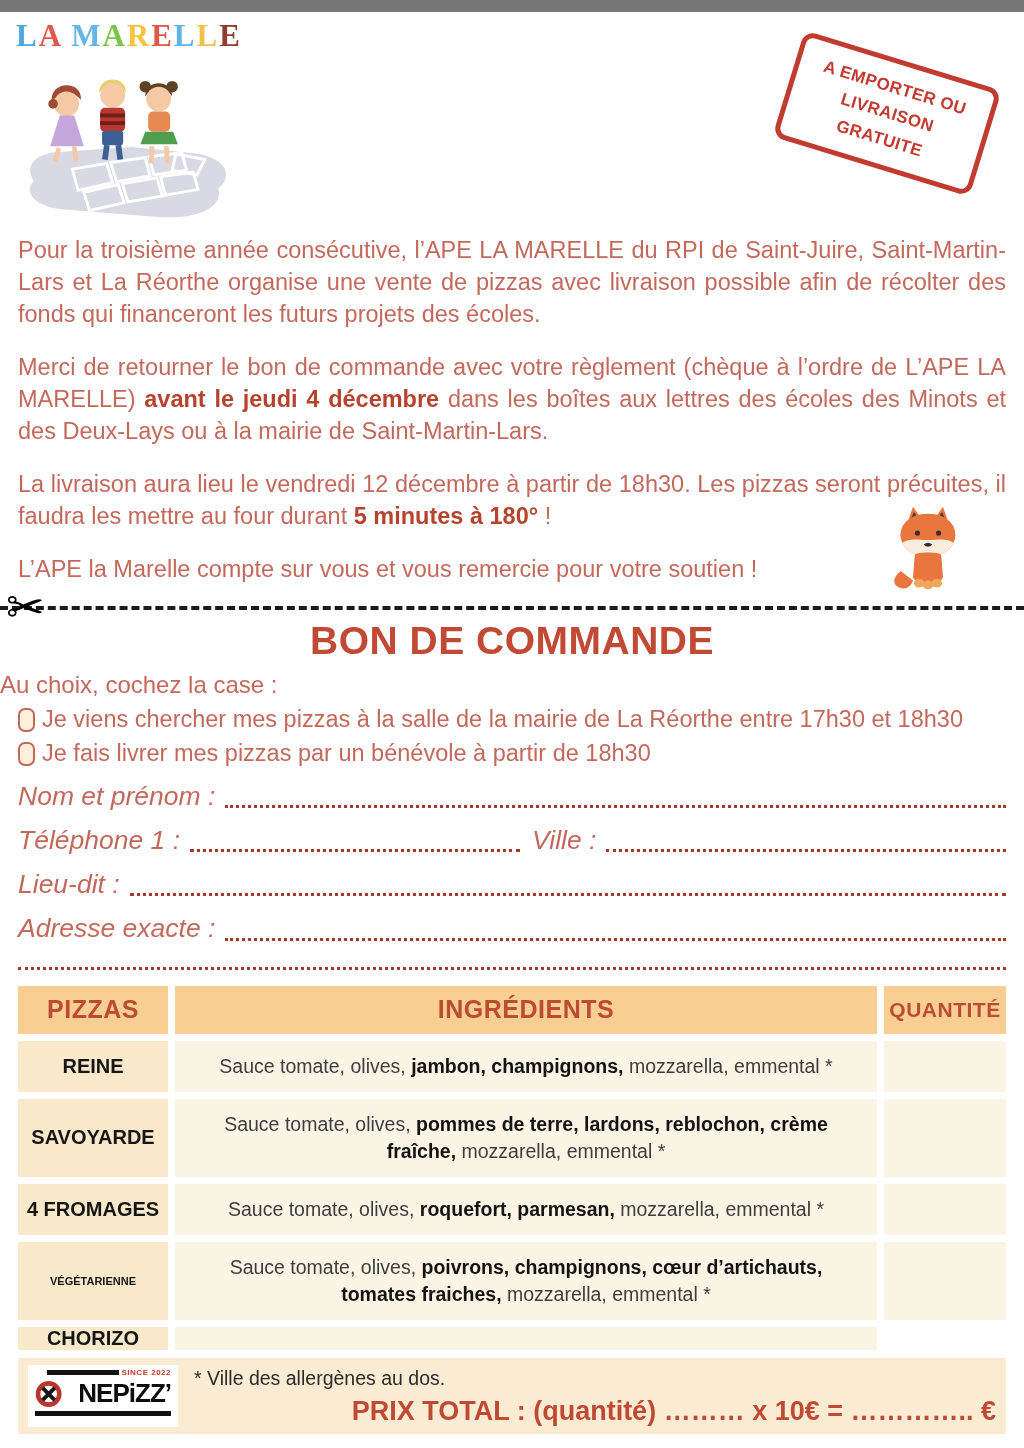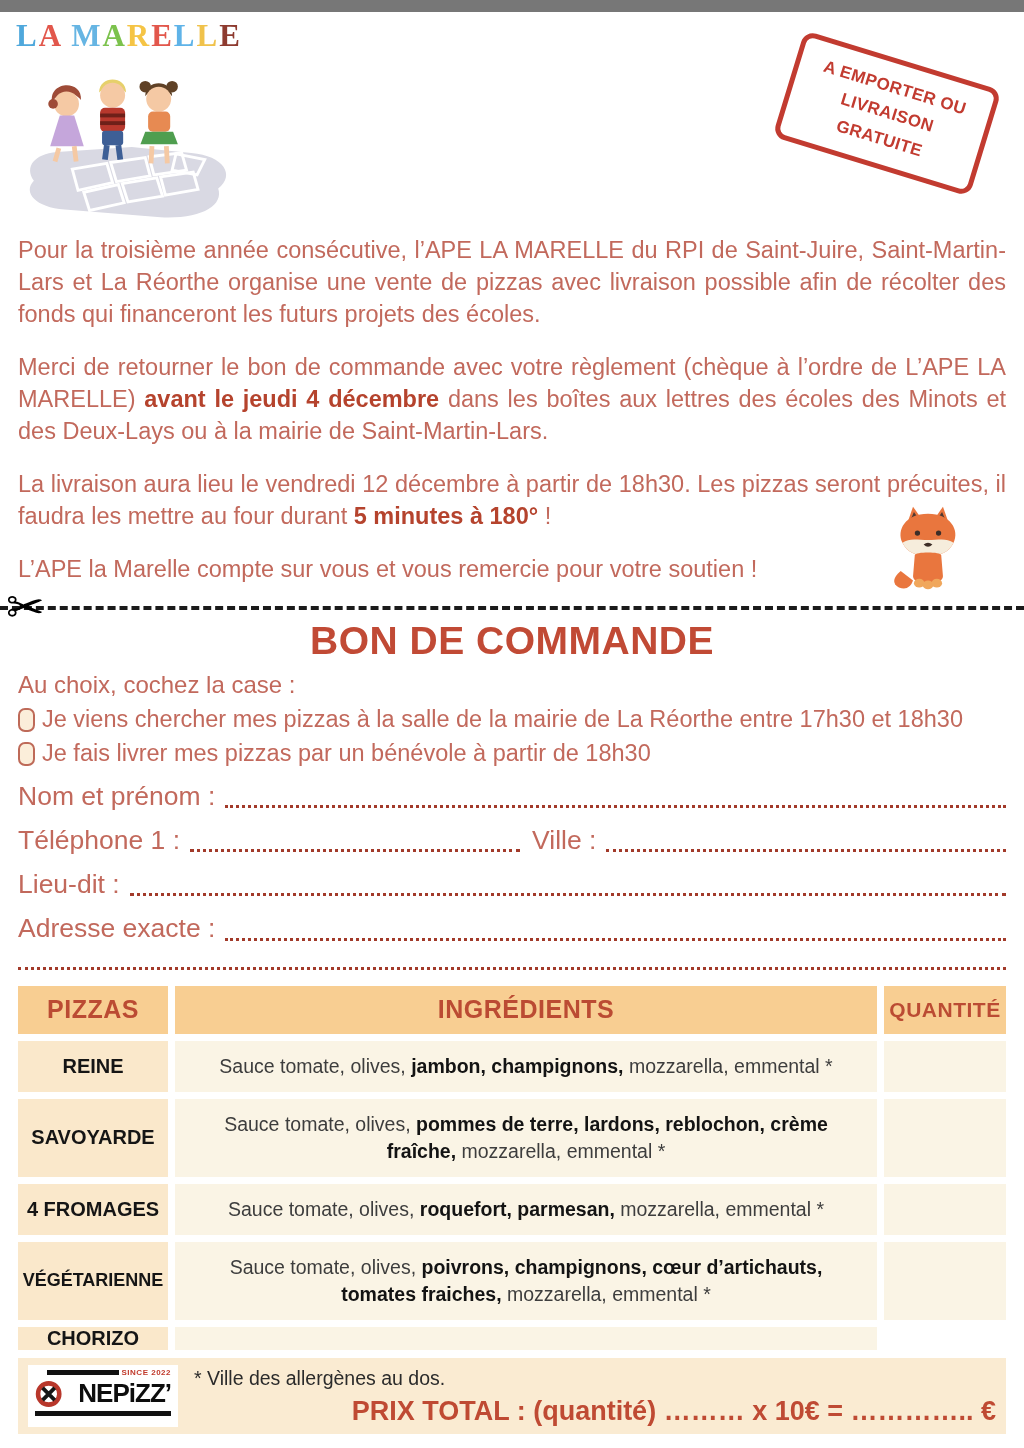--- a/index.html
+++ b/index.html
@@ -33,37 +33,37 @@
   .intro p{font-size:23.5px;line-height:32px;color:var(--salmon);text-align:justify;margin-bottom:21px;}
   .intro p .b{font-weight:bold;color:var(--bold-red);}
   .fox{position:absolute;top:492px;right:56px;}
 
   
   .cutline{position:relative;border-top:4px dashed #1b1b1b;margin-top:10px;}
   .scissors{position:absolute;left:6px;top:-26px;font-family:"DejaVu Sans",sans-serif;font-size:46px;color:#000;line-height:1;}
 
   
   .bon-heading{text-align:center;color:var(--title-red);font-weight:bold;font-size:39px;letter-spacing:.5px;margin-top:9px;}
-  .choice-intro{padding:0 18px;color:var(--salmon);font-size:24px;margin-top:8px;}
+  .choice-intro{padding:0 0;color:var(--salmon);font-size:24px;margin-top:8px;}
   .option{display:flex;align-items:center;padding:0 18px;margin-top:7px;color:var(--salmon);font-size:23.5px;}
   .checkbox{flex:0 0 17px;width:17px;height:24px;border:2.5px solid #BE6A58;border-radius:7px;background:#FBEEDA;margin-right:7px;}
   .fields{padding:2px 18px 0;}
   .field-row{display:flex;align-items:flex-end;color:var(--salmon);font-size:26.5px;margin-top:11px;line-height:1.25;}
-  .field-row .lbl{white-space:nowrap;}
+  .field-row .lbl{white-space:nowrap;font-style:italic;}
   .leader{flex:1;border-bottom:3px dotted var(--dots);margin:0 0 5px 10px;}
   .leader.fixed{flex:0 0 330px;}
   .leader-full{margin:21px 18px 0;border-bottom:3px dotted var(--dots);}
 
   
   .tbl{display:grid;grid-template-columns:150px 1fr 122px;gap:7px;margin:16px 18px 0;}
   .tbl .cell{display:flex;align-items:center;justify-content:center;text-align:center;}
   .th{background:var(--head-bg);color:var(--head-text);font-weight:bold;font-size:25px;min-height:48px;letter-spacing:.5px;}
   .th.qty{font-size:21px;}
   .name{background:var(--name-bg);color:#151515;font-weight:bold;font-size:20px;}
-  .name.small{font-size:18px;}
+  .name.small{font-size:11px;}
   .ing{background:var(--cell-bg);color:#3d3d3d;font-size:19.5px;line-height:27px;padding:12px 18px;}
   .ing .b{font-weight:bold;color:#131313;}
   .qcell{background:var(--cell-bg);}
 
   
   .footer-strip{position:relative;margin:8px 18px 0;background:var(--footer-bg);height:76px;}
   .onepizz{position:absolute;left:10px;top:7px;width:150px;height:62px;background:#fff;padding:3px 7px;}
   .op-top{display:flex;align-items:center;padding-left:12px;}
   .op-top .bar{flex:1;height:5px;background:#111;}
   .op-since{color:#C0392B;font-size:8px;font-weight:bold;margin-left:3px;letter-spacing:.5px;}

